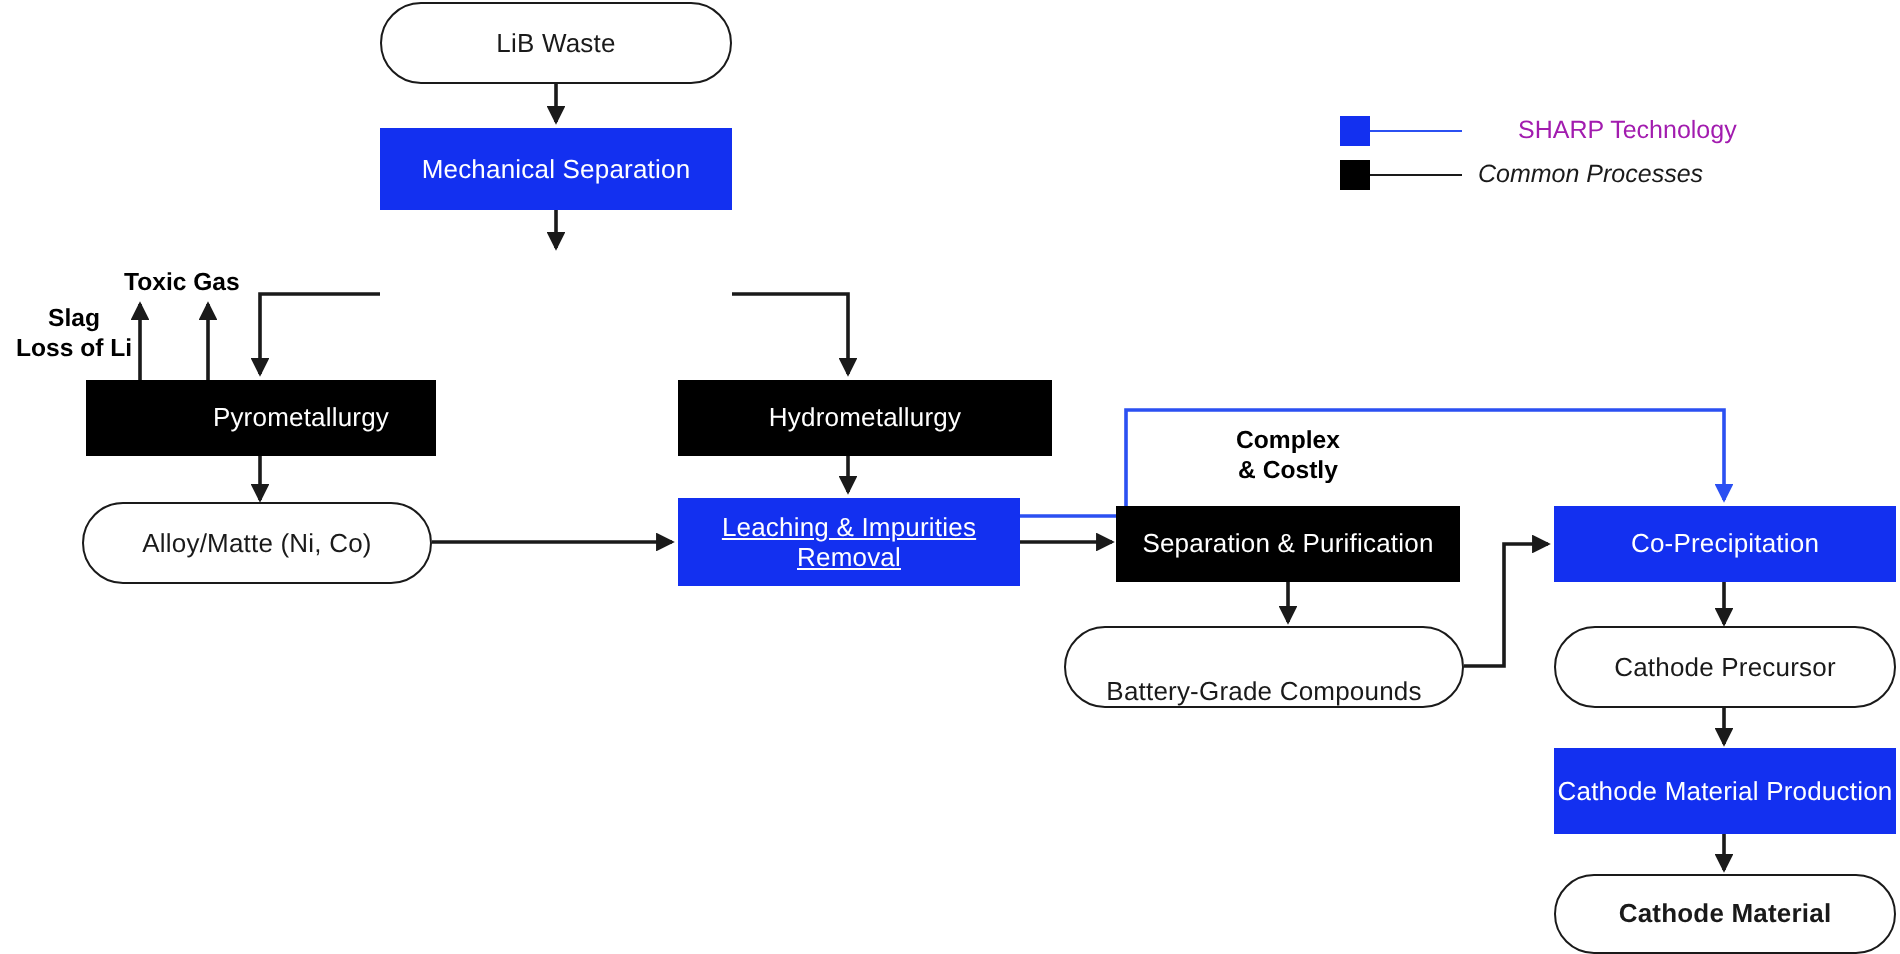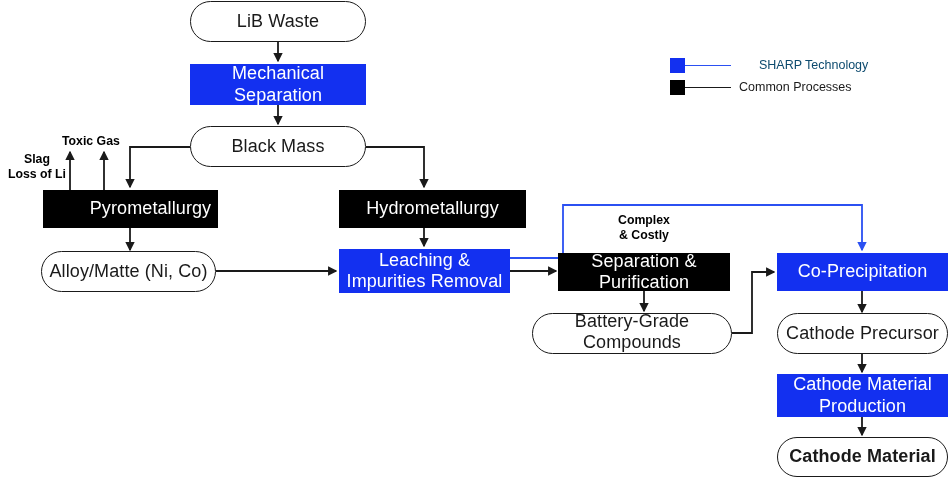--- a/index.html
+++ b/index.html
@@ -26,21 +26,21 @@
     pointer-events: none;
   }
   .node {
     position: absolute;
     box-sizing: border-box;
     display: flex;
     align-items: center;
     justify-content: center;
     text-align: center;
     line-height: 1.18;
-    font-size: 18px;
+    font-size: 13px;
     letter-spacing: 0.1px;
   }
   .node.pill {
     background: #ffffff;
     border: 1.4px solid #1a1a1a;
     border-radius: 999px;
     color: #1a1a1a;
   }
   .node.black {
     background: #000000;
@@ -86,24 +86,24 @@
     border-top: 1.8px solid #000;
     flex: 0 0 auto;
   }
   .legend-label {
     font-size: 12.5px;
     margin-left: 8px;
     white-space: nowrap;
   }
   .legend-row.sharp .legend-swatch { background: #1330f0; }
   .legend-row.sharp .legend-line { border-top-color: #2b50f2; }
-  .legend-row.sharp .legend-label { color: #0c4a6e; margin-left: 28px; }
+  .legend-row.sharp .legend-label { color: #a21caf; margin-left: 28px; }
   .legend-row.common .legend-swatch { background: #000000; }
   .legend-row.common .legend-line { border-top-color: #1a1a1a; }
-  .legend-row.common .legend-label { color: #1a1a1a; }
+  .legend-row.common .legend-label { color: #1a1a1a; font-style: italic; }
 </style>
 </head>
 <body>
 
 <div id="canvas">
 
   <svg id="edges" viewBox="0 0 950 477" xmlns="http://www.w3.org/2000/svg">
     <defs>
       <marker id="arrowBlack" viewBox="0 0 10 10" refX="8.5" refY="5" markerWidth="5.2" markerHeight="5.2" orient="auto-start-reverse">
         <path d="M 0 0 L 10 5 L 0 10 z" fill="#1a1a1a"></path>
@@ -137,37 +137,34 @@
   </svg>
 
   <div class="node pill" style="left:190px; top:1px; width:176px; height:41px;">
     <span>LiB Waste</span>
   </div>
 
   <div class="node blue" style="left:190px; top:64px; width:176px; height:41px;">
     <span>Mechanical Separation</span>
   </div>
 
-  <div class="node pill" style="left:190px; top:126px; width:176px; height:41px;">
-    <span>Black Mass</span>
-  </div>
 
   <div class="node black" style="left:43px; top:190px; width:175px; height:38px;padding-left:40px;">
     <span>Pyrometallurgy</span>
   </div>
 
   <div class="node black" style="left:339px; top:190px; width:187px; height:38px;">
     <span>Hydrometallurgy</span>
   </div>
 
   <div class="node pill" style="left:41px; top:251px; width:175px; height:41px;">
     <span>Alloy/Matte (Ni, Co)</span>
   </div>
 
-  <div class="node blue" style="left:339px; top:249px; width:171px; height:44px;">
+  <div class="node blue" style="left:339px; top:249px; width:171px; height:44px;text-decoration:underline;">
     <span>Leaching &amp; Impurities Removal</span>
   </div>
 
   <div class="node black" style="left:558px; top:253px; width:172px; height:38px;">
     <span>Separation &amp; Purification</span>
   </div>
 
   <div class="node pill" style="left:532px; top:313px; width:200px; height:41px;align-items:flex-end;">
     <span>Battery-Grade Compounds</span>
   </div>

